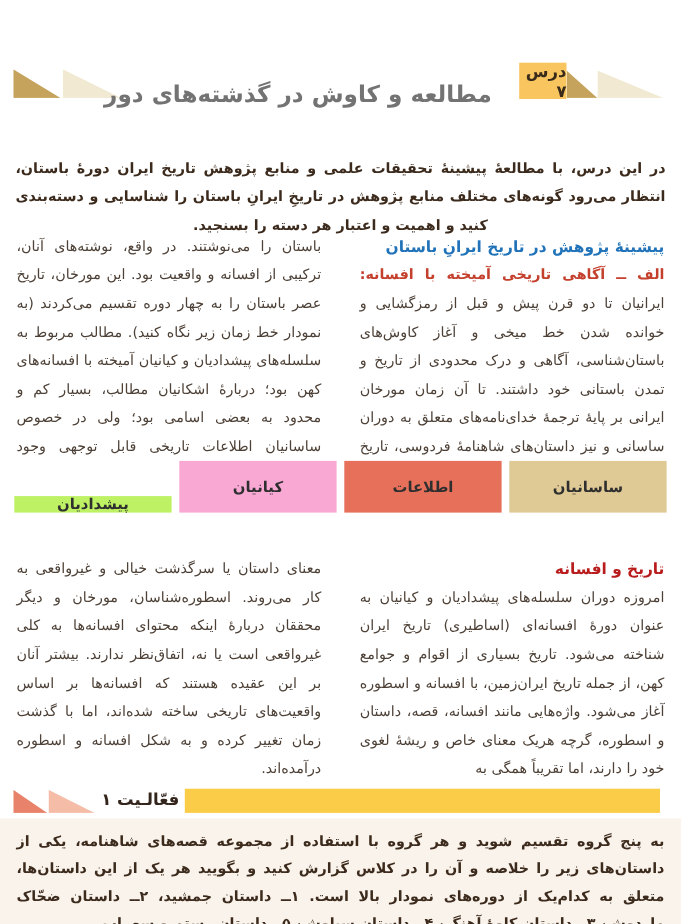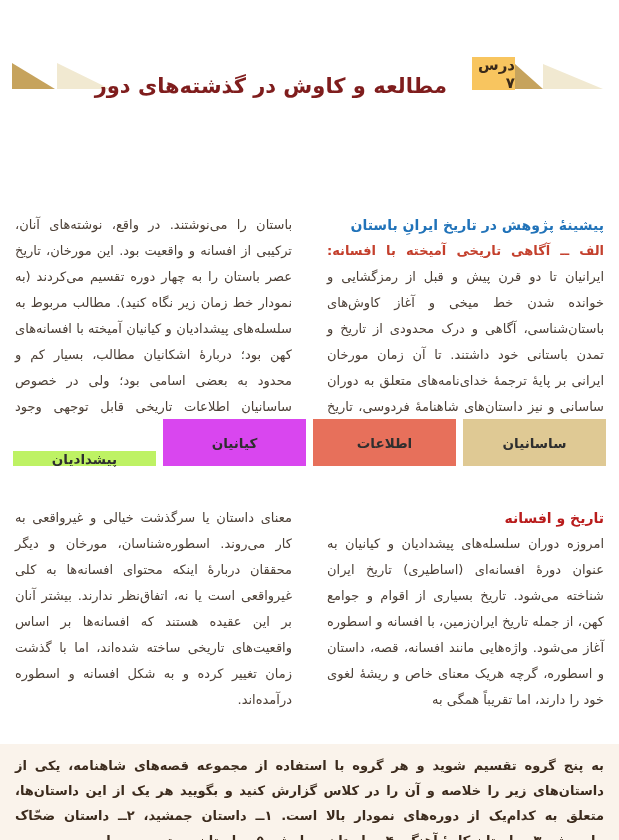--- a/index.html
+++ b/index.html
@@ -23,21 +23,21 @@
 
   .lesson-badge {
     position: absolute; right: 104px; top: 57px;
     width: 43px; height: 33px;
     background: #F8C55F; color: #3A2A1A;
     font-weight: bold; font-size: 15px;
     display: flex; align-items: center; justify-content: center;
   }
   .page-title {
     position: absolute; right: 172px; top: 60px;
-    color: #7f1d1d; font-weight: bold; font-size: 21px;
+    color: #737373; font-weight: bold; font-size: 21px;
     white-space: nowrap;
   }
 
   .intro {
     position: absolute; top: 141px; right: 14px; left: 14px;
     color: #3C2B1D; font-weight: bold;
     font-size: 13px; line-height: 26px;
     text-align: justify; text-align-last: center;
     margin: 0;
   }
@@ -99,44 +99,51 @@
 <div class="page">
 
   <div class="tri tri-left-dark"></div>
   <div class="tri tri-left-light"></div>
   <div class="tri tri-right-dark"></div>
   <div class="tri tri-right-light"></div>
 
   <div class="lesson-badge">درس ۷</div>
   <h1 class="page-title">مطالعه و کاوش در گذشته‌های دور</h1>
 
+  <p class="intro">در این درس، با مطالعهٔ پیشینهٔ تحقیقات علمی و منابع پژوهش تاریخ ایران دورهٔ باستان، انتظار می‌رود گونه‌های مختلف منابع پژوهش در تاریخِ ایرانِ باستان را شناسایی و دسته‌بندی کنید و اهمیت و اعتبار هر دسته را بسنجید.</p>
 
   <div class="col col-s1-right">
     <h2 class="h-blue">پیشینهٔ پژوهش در تاریخ ایرانِ باستان</h2>
     <p><span class="h-red-inline">الف ــ آگاهی تاریخی آمیخته با افسانه:</span><span> ایرانیان تا دو قرن پیش و قبل از رمزگشایی و خوانده شدن خط میخی و آغاز کاوش‌های باستان‌شناسی، آگاهی و درک محدودی از تاریخ و تمدن باستانی خود داشتند. تا آن زمان مورخان ایرانی بر پایهٔ ترجمهٔ خدای‌نامه‌های متعلق به دوران ساسانی و نیز داستان‌های شاهنامهٔ فردوسی، تاریخ ایران در عهد</span></p>
   </div>
 
   <div class="col col-s1-left">
     <p>باستان را می‌نوشتند. در واقع، نوشته‌های آنان، ترکیبی از افسانه و واقعیت بود. این مورخان، تاریخ عصر باستان را به چهار دوره تقسیم می‌کردند (به نمودار خط زمان زیر نگاه کنید). مطالب مربوط به سلسله‌های پیشدادیان و کیانیان آمیخته با افسانه‌های کهن بود؛ دربارهٔ اشکانیان مطالب، بسیار کم و محدود به بعضی اسامی بود؛ ولی در خصوص ساسانیان اطلاعات تاریخی قابل توجهی وجود داشت.</p>
   </div>
 
   <div class="timeline">
     <div class="tl-box" style="background-color: rgb(223, 201, 148);">ساسانیان</div>
     <div class="tl-box" style="background-color: rgb(231, 112, 91);">اطلاعات</div>
-    <div class="tl-box" style="background-color: #d946ef;">کیانیان</div>
+    <div class="tl-box" style="background-color: #f9a8d4;">کیانیان</div>
     <div class="tl-box" style="background-color: #bef264; margin-top: 32px;">پیشدادیان</div>
   </div>
 
   <div class="col col-s2-right">
     <h2 class="h-maroon">تاریخ و افسانه</h2>
     <p>امروزه دوران سلسله‌های پیشدادیان و کیانیان به عنوان دورهٔ افسانه‌ای (اساطیری) تاریخ ایران شناخته می‌شود. تاریخ بسیاری از اقوام و جوامع کهن، از جمله تاریخ ایران‌زمین، با افسانه و اسطوره آغاز می‌شود. واژه‌هایی مانند افسانه، قصه، داستان و اسطوره، گرچه هریک معنای خاص و ریشهٔ لغوی خود را دارند، اما تقریباً همگی به</p>
   </div>
 
   <div class="col col-s2-left">
     <p>معنای داستان یا سرگذشت خیالی و غیرواقعی به کار می‌روند. اسطوره‌شناسان، مورخان و دیگر محققان دربارهٔ اینکه محتوای افسانه‌ها به کلی غیرواقعی است یا نه، اتفاق‌نظر ندارند. بیشتر آنان بر این عقیده هستند که افسانه‌ها بر اساس واقعیت‌های تاریخی ساخته شده‌اند، اما با گذشت زمان تغییر کرده و به شکل افسانه و اسطوره درآمده‌اند.</p>
   </div>
 
+  <div class="activity-header">
+    <div class="act-tri act-tri-dark"></div>
+    <div class="act-tri act-tri-light"></div>
+    <div class="activity-label">فعّالـیت ۱</div>
+    <div class="activity-bar"></div>
+  </div>
 
   <div class="activity-body">
     <p class="activity-text">به پنج گروه تقسیم شوید و هر گروه با استفاده از مجموعه قصه‌های شاهنامه، یکی از داستان‌های زیر را خلاصه و آن را در کلاس گزارش کنید و بگویید هر یک از این داستان‌ها، متعلق به کدام‌یک از دوره‌های نمودار بالا است. ۱ــ داستان جمشید، ۲ــ داستان ضحّاک ماردوش، ۳ــ داستان کاوهٔ آهنگر، ۴ــ داستان سیاوش، ۵ــ داستان رستم و سهراب.</p>
   </div>
 
 </div>
 
 </body></html>

